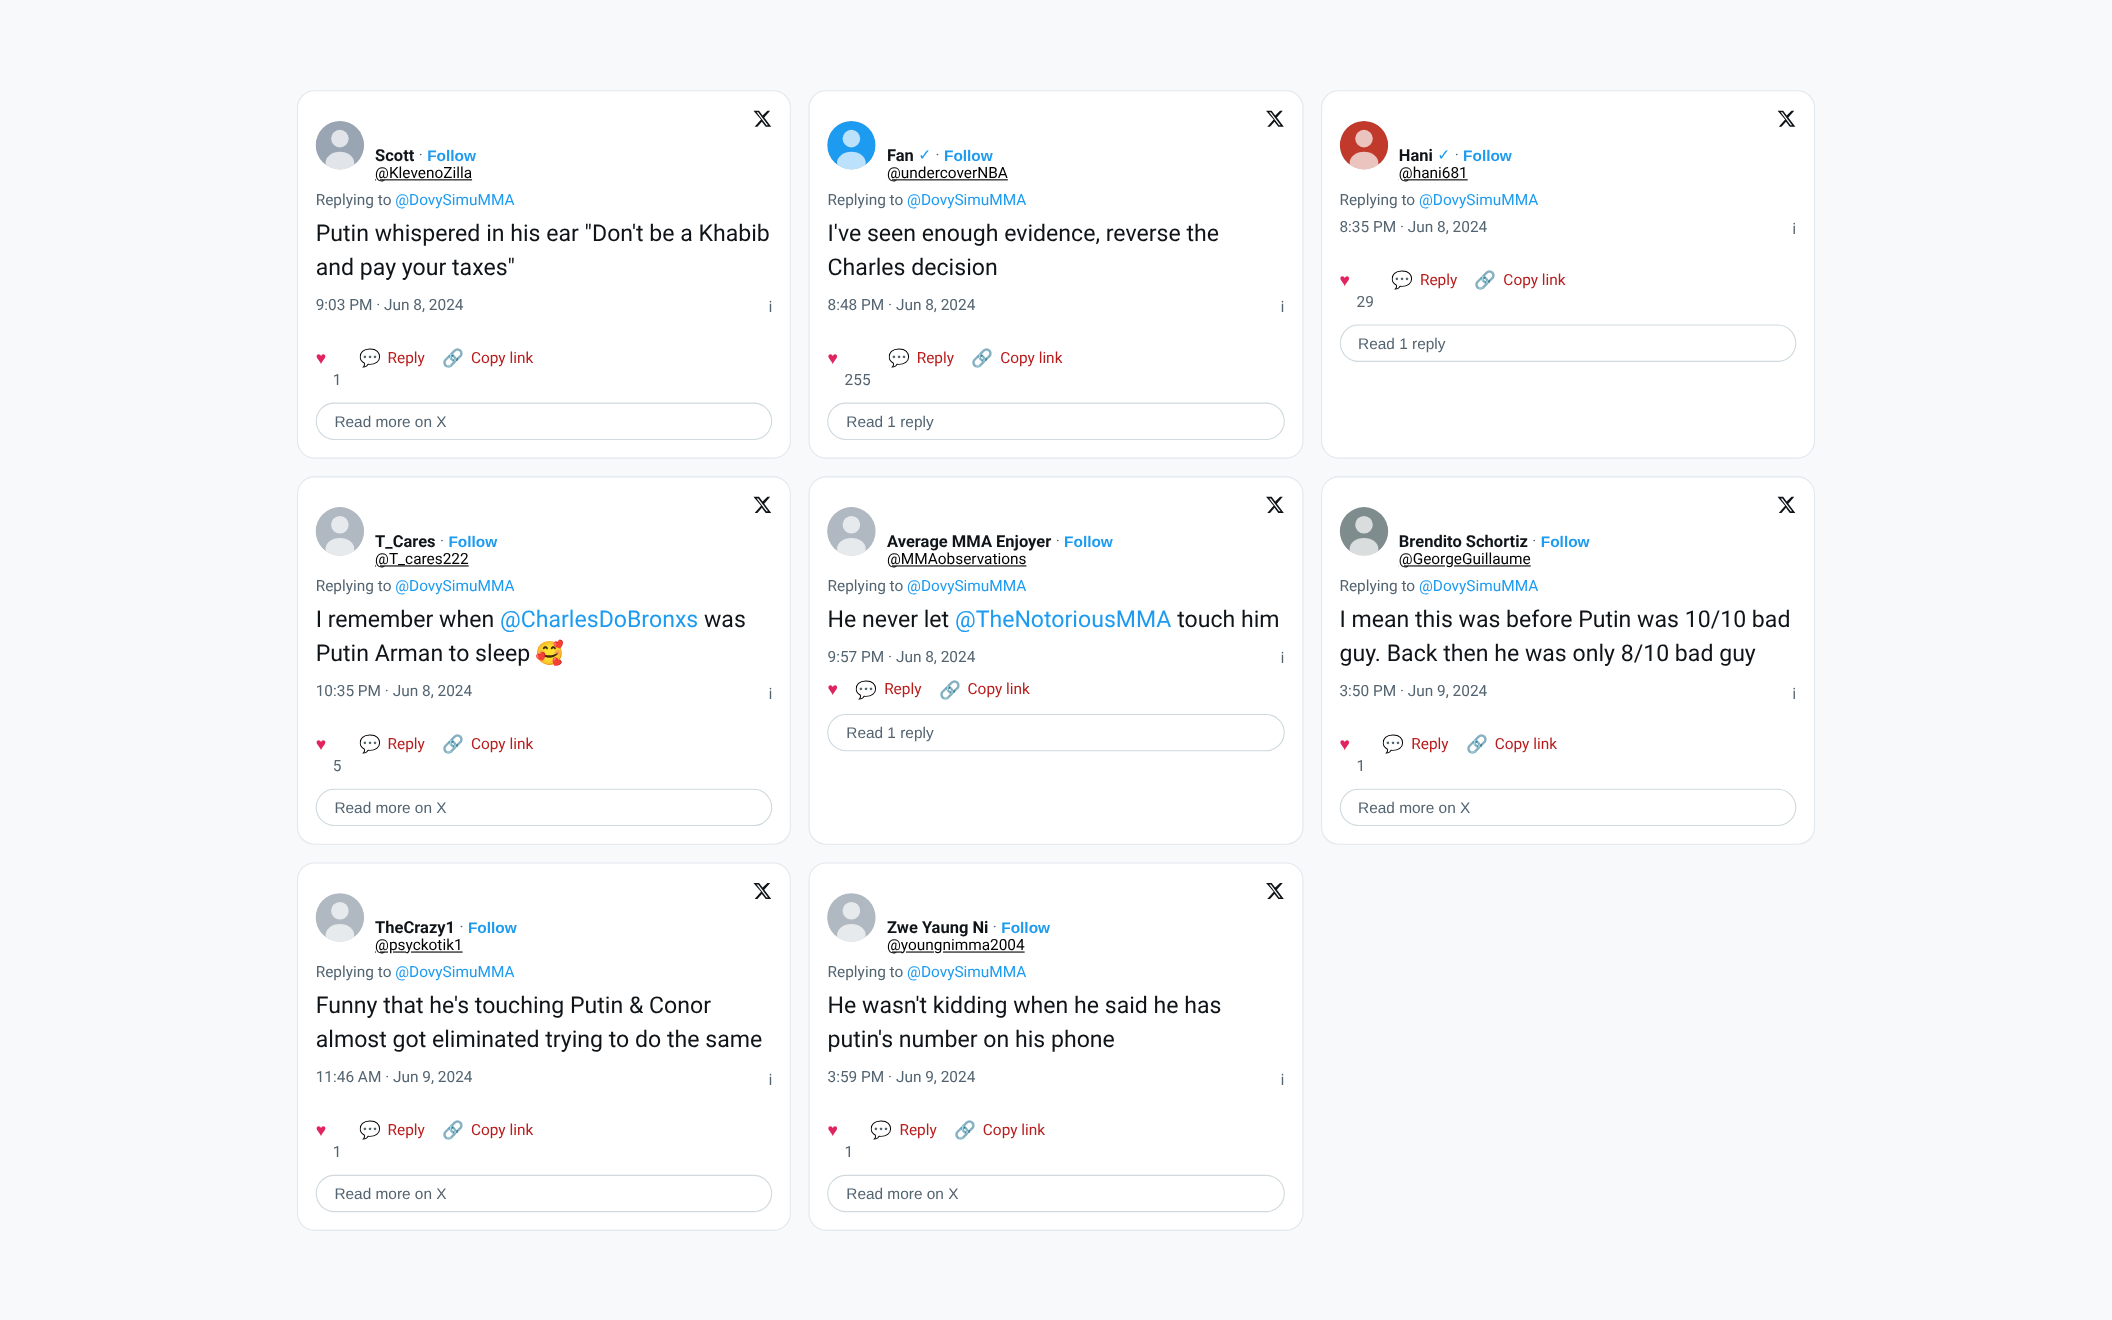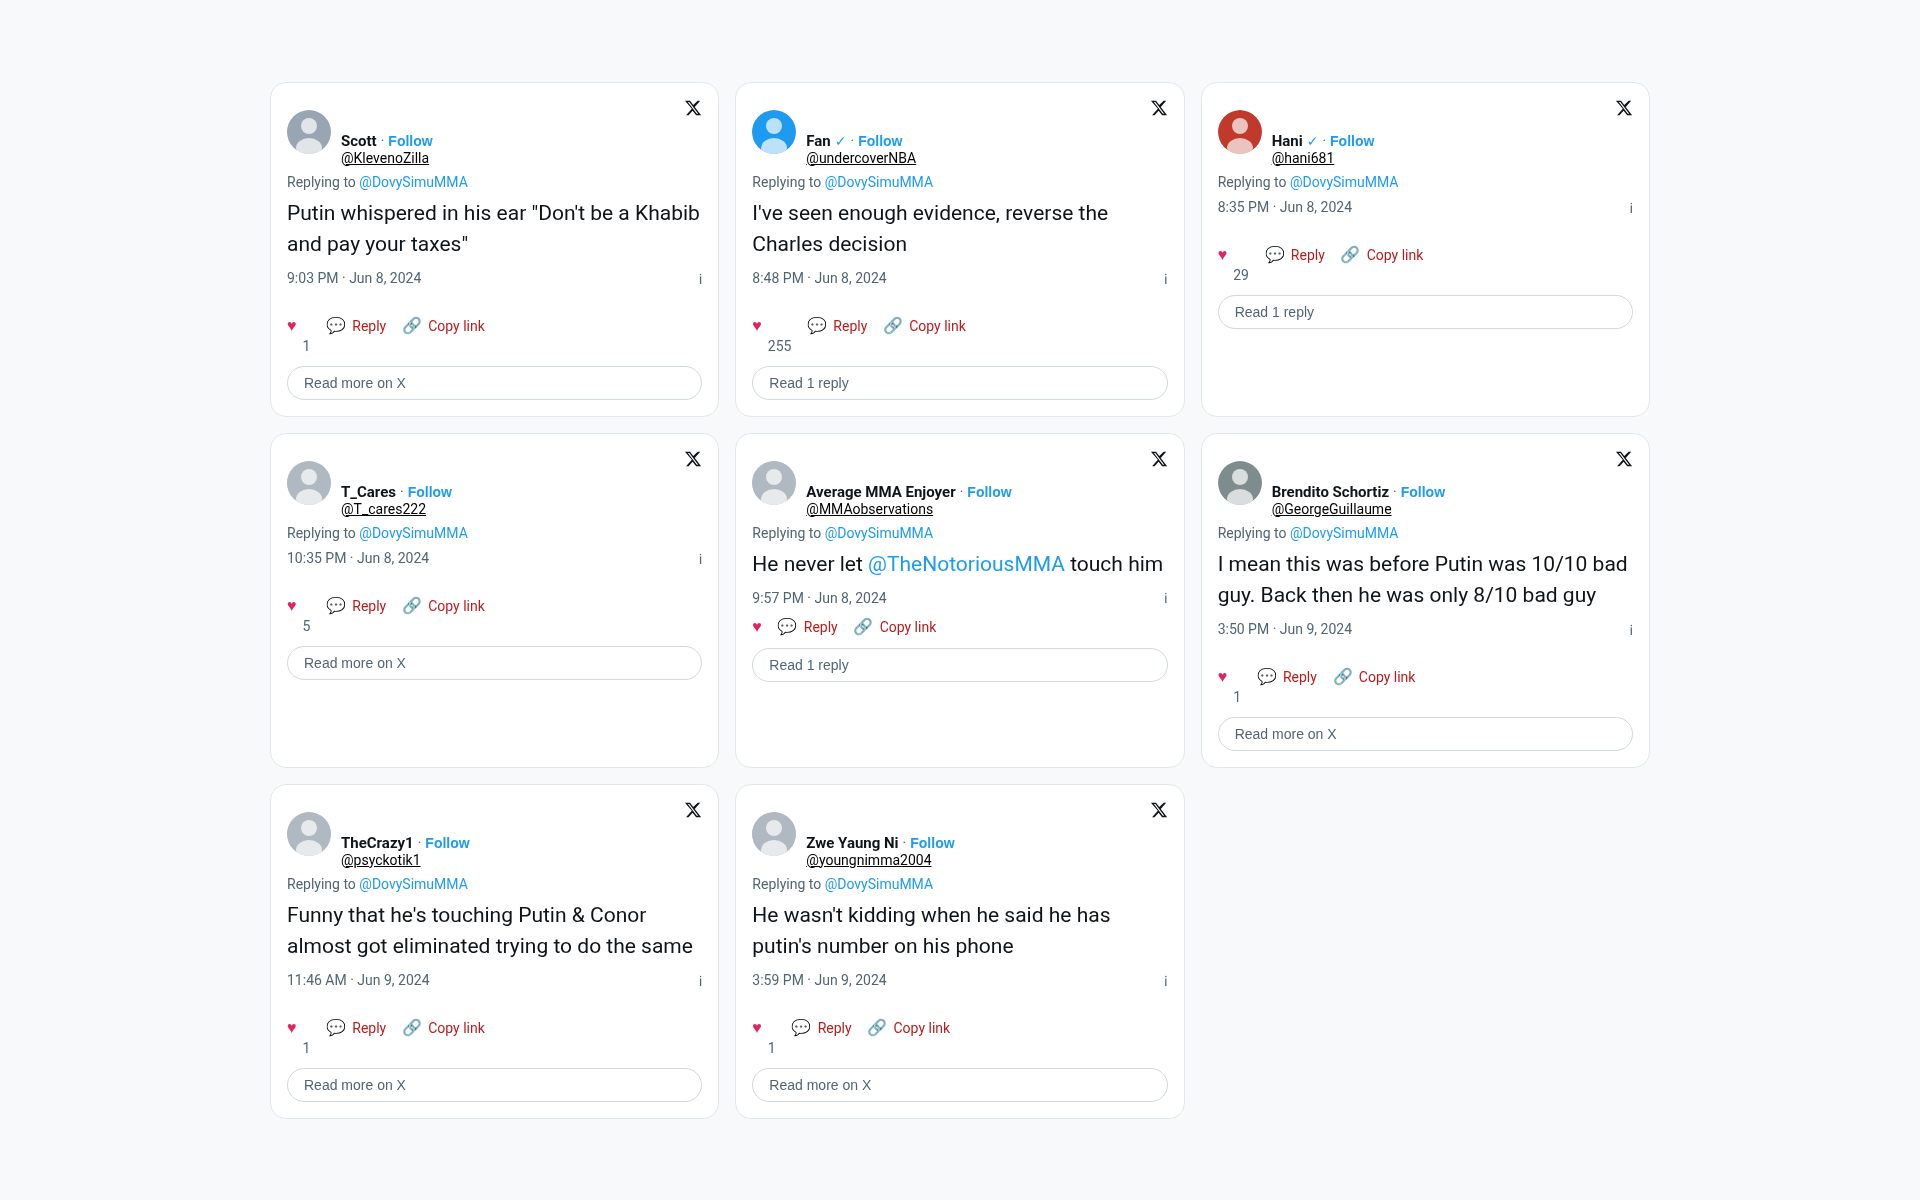--- a/index.html
+++ b/index.html
@@ -330,20 +330,21 @@
             <button class="follow-btn">Follow</button>
           </div>
           <span class="user-handle">@T_cares222</span>
         </div>
       </div>
       <span class="x-icon"><svg width="18" height="18" viewBox="0 0 24 24" fill="currentColor">
             <path d="M18.244 2.25h3.308l-7.227 8.26 8.502 11.24H16.17l-4.714-6.231-5.401 6.231H2.746l7.73-8.835L1.254 2.25H8.08l4.253 5.622zm-1.161 17.52h1.833L7.084 4.126H5.117z"></path>
           </svg></span>
     </div>
     <div class="replying-to">Replying to <span class="mention">@DovySimuMMA</span></div>
+    <div class="tweet-text">I remember when <span class="mention">@CharlesDoBronxs</span> was Putin Arman to sleep 🥰</div>
     <div class="tweet-time">
       <span>10:35 PM · Jun 8, 2024</span>
       <span class="info-icon">ℹ</span>
     </div>
     <div class="actions">
       <div class="action-group">
         <span class="heart-icon">♥</span>
         <span class="action-count">5</span>
       </div>
       <div class="action-group">

